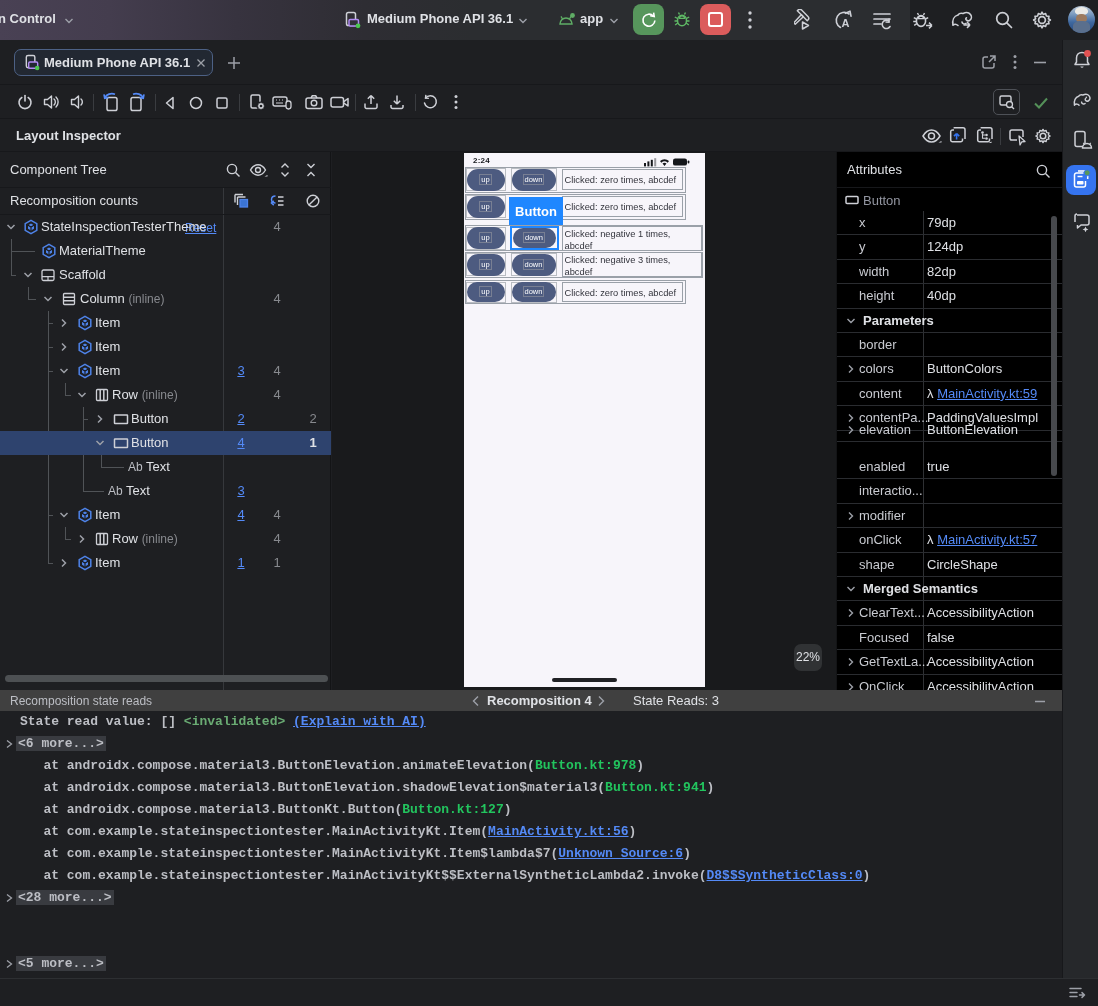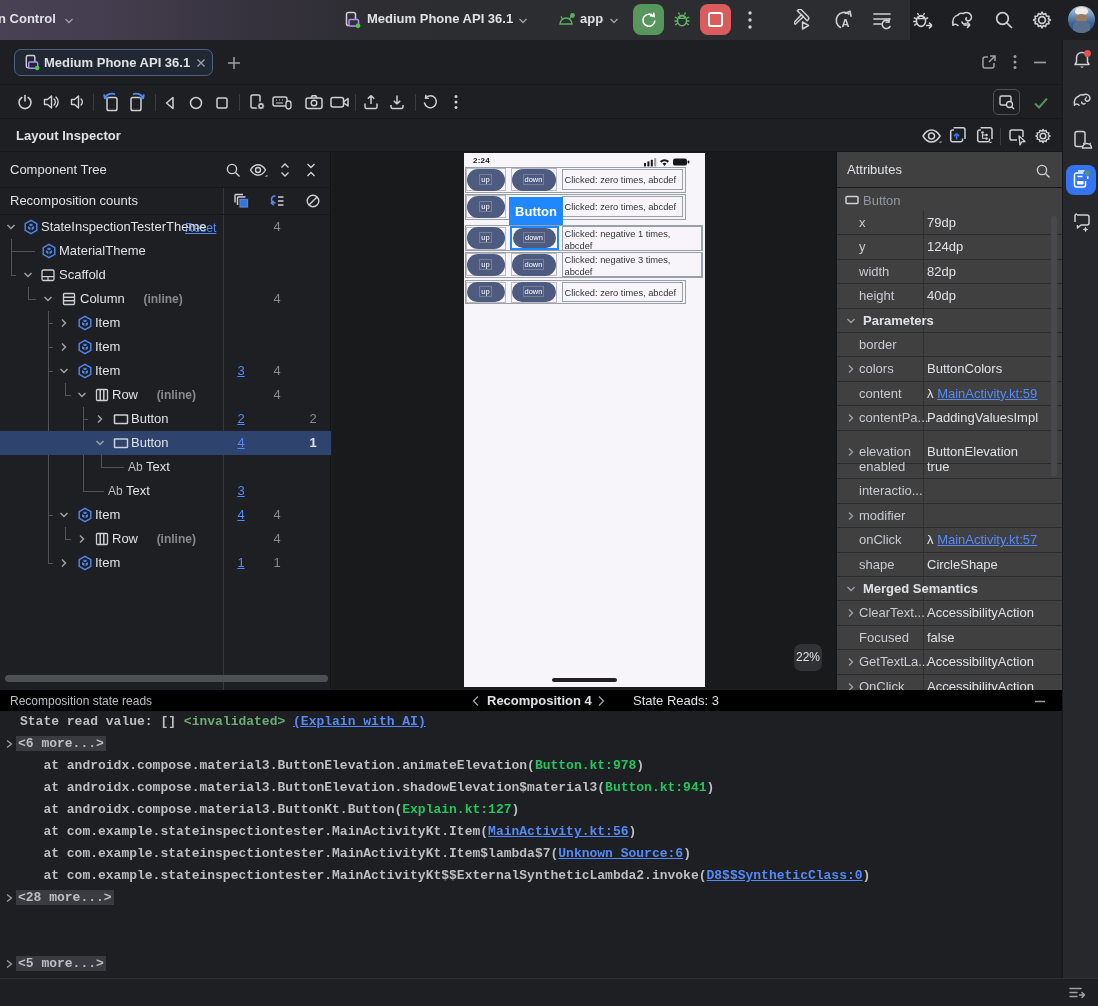--- a/index.html
+++ b/index.html
@@ -3,21 +3,21 @@
 <meta charset="utf-8">
 <style>
   * { margin:0; padding:0; box-sizing:border-box; }
   html,body { width:1098px; height:1006px; background:#1e1f22; overflow:hidden;
     font-family:"Liberation Sans", sans-serif; }
   .abs { position:absolute; }
   #stage { position:relative; width:1098px; height:1006px; background:#1e1f22; }
   .ic { display:block; }
   .link { color:#548af7; text-decoration:underline; }
   .tlabel { position:absolute; top:4px; color:#dfe1e5; font-size:13px; white-space:nowrap; }
-  .inline-tag { color:#87898e; font-size:12px; font-weight:bold;margin-left:15px; }
+  .inline-tag { color:#87898e; font-size:12px; font-weight:normal; }
   .cnt { position:absolute; top:4px; font-size:13px; width:24px; text-align:center; }
   .c1 { left:229px; color:#548af7; text-decoration:underline; }
   .c2 { left:265px; color:#87898e; }
   .c3 { left:301px; color:#87898e; }
   .tline { position:absolute; background:#505357; }
   .arow { position:absolute; left:0; width:226px; height:24.4px; border-bottom:1px solid #2a2c30; }
   .aname { position:absolute; left:22px; top:4px; font-size:13px; color:#c8cad0; white-space:nowrap; }
   .aval { position:absolute; left:90px; top:4px; font-size:13px; color:#dfe1e5; white-space:nowrap; }
   .achev { position:absolute; left:8px; top:6px; }
   .cline { position:absolute; left:0; height:22px; line-height:22px; white-space:pre; }
@@ -545,21 +545,21 @@
       <div class="abs" style="left:46.5px;top:128.5px;width:46px;height:21px;border:1px solid #b9bcc2;"></div>
       <div class="abs" style="left:47.5px;top:129px;width:44px;height:20px;border-radius:10px;background:#4d5b80;color:#fff;font-size:8px;text-align:center;line-height:20px;"><span style="border:1px solid #787f93;padding:0 1px;font-size:7.5px;">down</span></div>
       <div class="abs" style="left:97.5px;top:129px;width:121px;height:20px;border:1px solid #9aa0a8;color:#33343c;font-size:9.3px;line-height:20px;padding-left:2px;white-space:nowrap;">Clicked: zero times, abcdef</div>
 
       <div class="abs" style="left:88px;top:525px;width:65px;height:4px;border-radius:2px;background:#202124;"></div>
     </div>
 
     <div class="abs" style="left:462px;top:492px;width:28px;height:27px;border-radius:7px;background:#303234;color:#dfe1e5;font-size:12px;text-align:center;line-height:27px;">22%</div>
   </div>
 
-  <div class="abs" id="rightpanel" style="left:836px;top:152px;width:226px;height:538px;background:#404040;border-left:1px solid #131416;">
+  <div class="abs" id="rightpanel" style="left:836px;top:152px;width:226px;height:538px;background:#000000;border-left:1px solid #131416;">
     <div class="abs" style="left:10px;top:10px;color:#dfe1e5;font-size:13px;">Attributes</div>
     <svg class="abs" width="17" height="17" viewBox="0 0 17 17" style="left:198px;top:11px;">
       <circle cx="7" cy="7" r="4.6" fill="none" stroke="#ced0d6" stroke-width="1.4"></circle>
         <path d="M10.5 10.5 L14.5 14.5" stroke="#ced0d6" stroke-width="1.4"></path>
     </svg>
     <div class="abs" style="left:0;top:35px;width:226px;height:1px;background:#17181b;"></div>
 
     <svg class="abs" width="16" height="16" viewBox="0 0 16 16" style="left:7px;top:40px;">
         <rect x="2" y="4.5" width="12" height="7" rx="1" fill="none" stroke="#ced0d6" stroke-width="1.5"></rect>
       </svg>
@@ -603,21 +603,21 @@
           <div class="aname">content</div>
         <div class="aval"><span style="color:#dfe1e5;">λ </span><span class="link">MainActivity.kt:59</span></div>
         </div>
       <div class="arow" style="top:195.2px;">
         <svg class="achev" width="12" height="12" viewBox="0 0 12 12">
             <path d="M4 2.5 L7.5 6 L4 9.5" stroke="#9da0a8" stroke-width="1.4" fill="none"></path>
           </svg>
         <div class="aname">contentPa...</div>
           <div class="aval">PaddingValuesImpl</div>
         </div>
-      <div class="arow" style="top:229px;">
+      <div class="arow" style="top:207px;">
         <svg class="achev" width="12" height="12" viewBox="0 0 12 12">
             <path d="M4 2.5 L7.5 6 L4 9.5" stroke="#9da0a8" stroke-width="1.4" fill="none"></path>
           </svg>
         <div class="aname">elevation</div>
           <div class="aval">ButtonElevation</div>
         </div>
       <div class="arow" style="top:244px;">
           <div class="aname">enabled</div>
           <div class="aval">true</div>
         </div>
@@ -667,21 +667,21 @@
             <path d="M4 2.5 L7.5 6 L4 9.5" stroke="#9da0a8" stroke-width="1.4" fill="none"></path>
           </svg>
         <div class="aname">OnClick</div>
           <div class="aval">AccessibilityAction</div>
         </div>
     </div>
 
     <div class="abs" style="left:214px;top:64px;width:6px;height:260px;border-radius:3px;background:#47494d;"></div>
   </div>
 
-  <div class="abs" id="bottomhdr" style="left:0;top:690px;width:1062px;height:21px;background:#000000;">
+  <div class="abs" id="bottomhdr" style="left:0;top:690px;width:1062px;height:21px;background:#404040;">
     <div class="abs" style="left:10px;top:4px;color:#bcbec4;font-size:12px;">Recomposition state reads</div>
     <svg class="abs" width="12" height="14" viewBox="0 0 12 14" style="left:470px;top:4px;">
         <path d="M8 2.5 L3.5 7 L8 11.5" stroke="#9da0a8" stroke-width="1.4" fill="none"></path>
       </svg>
     <div class="abs" style="left:487px;top:3px;color:#dfe1e5;font-size:13px;font-weight:bold;">Recomposition 4</div>
     <svg class="abs" width="12" height="14" viewBox="0 0 12 14" style="left:595px;top:4px;">
         <path d="M4 2.5 L8.5 7 L4 11.5" stroke="#9da0a8" stroke-width="1.4" fill="none"></path>
       </svg>
     <div class="abs" style="left:633px;top:3px;color:#dfe1e5;font-size:13px;">State Reads: 3</div>
     <svg class="abs" width="14" height="14" viewBox="0 0 14 14" style="left:1033px;top:4px;">
@@ -690,21 +690,21 @@
   </div>
   <div class="abs" id="console" style="left:0;top:711px;width:1062px;height:267px;background:#1e1f22;
        font-family:'Liberation Mono',monospace;font-size:13px;font-weight:bold;color:#bcbec4;">
     <div class="cline" style="top:0;left:20px;">State read value: [] <span style="color:#6aab73">&lt;invalidated&gt;</span> <span class="link">(Explain with AI)</span></div>
     <svg class="abs" width="10" height="10" viewBox="0 0 10 10" style="left:4px;top:28px;">
         <path d="M3 1.5 L7.5 5 L3 8.5" stroke="#9da0a8" stroke-width="1.3" fill="none"></path>
       </svg>
     <div class="cline" style="top:22px;left:16px;"><span class="mrebox">&lt;6 more...&gt;</span></div>
     <div class="cline" style="top:44px;left:20px;">   at androidx.compose.material3.ButtonElevation.animateElevation(<span class="stklink">Button.kt:978</span>)</div>
     <div class="cline" style="top:66px;left:20px;">   at androidx.compose.material3.ButtonElevation.shadowElevation$material3(<span class="stklink">Button.kt:941</span>)</div>
-    <div class="cline" style="top:88px;left:20px;">   at androidx.compose.material3.ButtonKt.Button(<span class="stklink">Explain.kt:127</span>)</div>
+    <div class="cline" style="top:88px;left:20px;">   at androidx.compose.material3.ButtonKt.Button(<span class="stklink">Button.kt:127</span>)</div>
     <div class="cline" style="top:110px;left:20px;">   at com.example.stateinspectiontester.MainActivityKt.Item(<span class="link">MainActivity.kt:56</span>)</div>
     <div class="cline" style="top:132px;left:20px;">   at com.example.stateinspectiontester.MainActivityKt.Item$lambda$7(<span class="link">Unknown Source:6</span>)</div>
     <div class="cline" style="top:154px;left:20px;">   at com.example.stateinspectiontester.MainActivityKt$$ExternalSyntheticLambda2.invoke(<span class="link">D8$$SyntheticClass:0</span>)</div>
     <svg class="abs" width="10" height="10" viewBox="0 0 10 10" style="left:4px;top:182px;">
         <path d="M3 1.5 L7.5 5 L3 8.5" stroke="#9da0a8" stroke-width="1.3" fill="none"></path>
       </svg>
     <div class="cline" style="top:176px;left:16px;"><span class="mrebox">&lt;28 more...&gt;</span></div>
     <svg class="abs" width="10" height="10" viewBox="0 0 10 10" style="left:4px;top:248px;">
         <path d="M3 1.5 L7.5 5 L3 8.5" stroke="#9da0a8" stroke-width="1.3" fill="none"></path>
       </svg>

